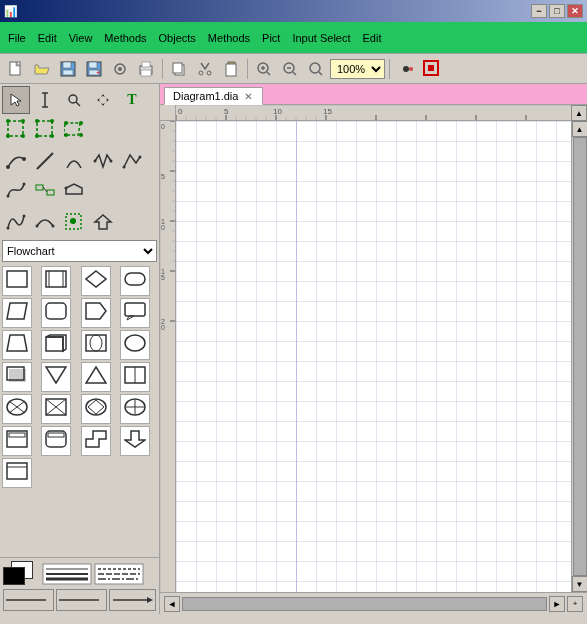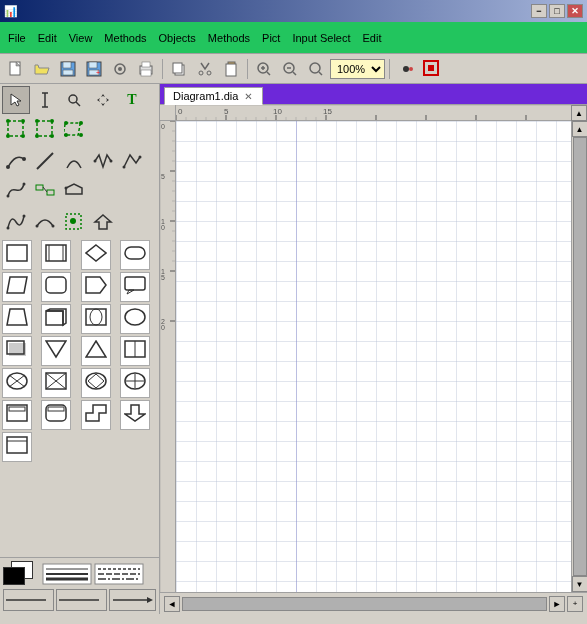--- a/index.html
+++ b/index.html
@@ -170,21 +170,21 @@
     
     .diagram-area {
       flex: 1;
       display: flex;
       flex-direction: column;
       overflow: hidden;
     }
 
     
     .tab-bar {
-      background: #6d28d9;
+      background: #f9a8d4;
       display: flex;
       align-items: flex-end;
       padding: 2px 4px 0 4px;
       border-bottom: 1px solid #a0a0a0;
     }
     .tab {
       background: #d4d0c8;
       border: 1px solid #a0a0a0;
       border-bottom: none;
       padding: 2px 8px;
@@ -603,20 +603,28 @@
             <circle cx="9" cy="9" r="3" fill="green"></circle>
           </svg>
       </div>
       <div class="tool-btn">
         <svg width="20" height="20">
             <path d="M10 3 L18 10 L14 10 L14 17 L6 17 L6 10 L2 10 Z" fill="none" stroke="#333" stroke-width="1.5"></path>
           </svg>
       </div>
     </div>
 
+    <div class="shape-dropdown">
+      <select class="shape-select">
+        <option>Flowchart</option>
+        <option>UML</option>
+        <option>Network</option>
+        <option>General</option>
+      </select>
+    </div>
 
     <div class="shape-palette">
       <div class="shape-grid">
 
         <div class="shape-item">
             <svg width="22" height="18">
               <rect x="1" y="1" width="20" height="16" fill="none" stroke="#333" stroke-width="1.5"></rect>
             </svg>
           </div>
         <div class="shape-item">

